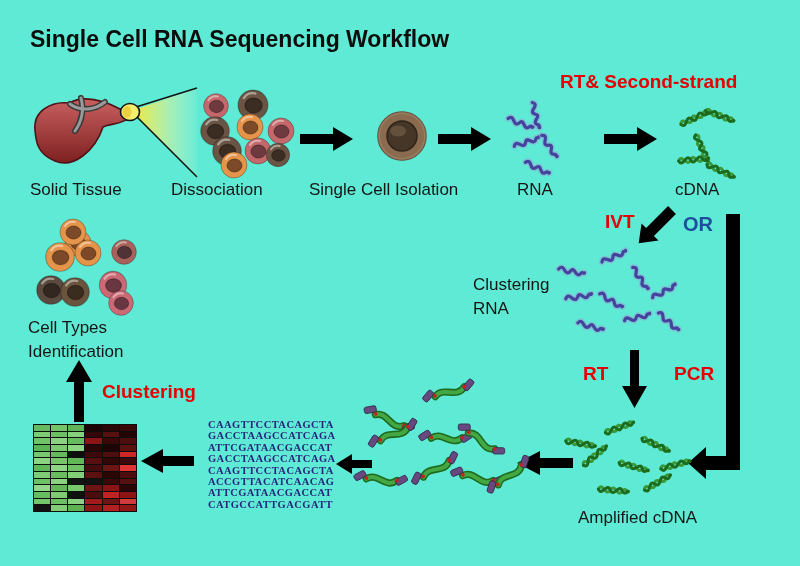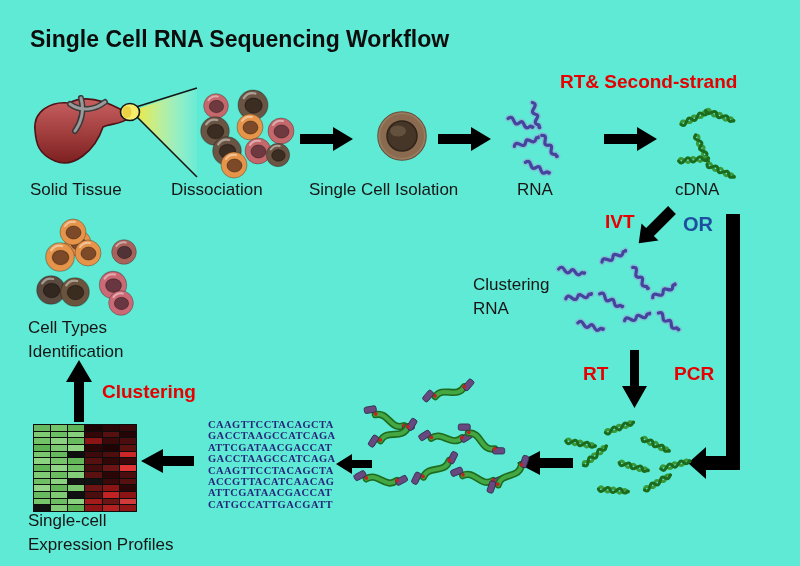--- a/index.html
+++ b/index.html
@@ -164,20 +164,21 @@
   <svg class="abs" style="left:561px;top:418px" width="140" height="88">
     <use href="#helix" transform="translate(6,16) rotate(10)"></use>
     <use href="#helix" transform="translate(42,8) rotate(-20)"></use>
     <use href="#helix" transform="translate(84,14) rotate(25)"></use>
     <use href="#helix" transform="translate(18,42) rotate(-40)"></use>
     <use href="#helix" transform="translate(60,38) rotate(15)"></use>
     <use href="#helix" transform="translate(98,44) rotate(-15)"></use>
     <use href="#helix" transform="translate(38,64) rotate(5)"></use>
     <use href="#helix" transform="translate(80,66) rotate(-30)"></use>
   </svg>
+  <div class="abs label" style="left:578px;top:506px">Amplified cDNA</div>
 
   <svg class="abs" style="left:517px;top:450px" width="56" height="26">
     <polygon class="arrow" points="56,8 23,8 23,1 0,13 23,25 23,18 56,18"></polygon>
     </svg>
   <svg class="abs" style="left:336px;top:452px" width="36" height="24">
     <polygon class="arrow" points="36,8 16,8 16,2 0,12 16,22 16,16 36,16"></polygon>
     </svg>
   <svg class="abs" style="left:141px;top:448px" width="53" height="26">
     <polygon class="arrow" points="53,8 22,8 22,1 0,13 22,25 22,18 53,18"></polygon>
     </svg>
@@ -278,24 +279,20 @@
       <div class="hm-cell" style="background: rgb(163, 27, 27);"></div>
       <div class="hm-cell" style="background: rgb(109, 20, 20);"></div>
       <div class="hm-cell" style="background: rgb(209, 59, 59);"></div>
       <div class="hm-cell" style="background: rgb(17, 17, 17);"></div>
       <div class="hm-cell" style="background: rgb(130, 204, 120);"></div>
       <div class="hm-cell" style="background: rgb(93, 178, 83);"></div>
       <div class="hm-cell" style="background: rgb(140, 20, 20);"></div>
       <div class="hm-cell" style="background: rgb(178, 32, 32);"></div>
       <div class="hm-cell" style="background: rgb(145, 22, 22);"></div>
     </div>
-  <div class="abs label" style="left:28px;top:509px">
-    <div>Single-cell</div>
-    <div>Expression Profiles</div>
-  </div>
 
   <svg class="abs" style="left:65px;top:360px" width="28" height="62">
     <polygon class="arrow" points="9,62 9,22 1,22 14,0 27,22 19,22 19,62"></polygon>
     </svg>
   <div class="abs red-note" style="left:102px;top:381px">Clustering</div>
 
   <svg class="abs" style="left:28px;top:210px" width="132" height="106" viewBox="0 0 132 106">
     <use href="#cellg" transform="translate(50,33) scale(1.0)" style="--body:#e5944a;--nuc:#7c4a28"></use>
     <use href="#cellg" transform="translate(45,22) scale(1.0)" style="--body:#e5944a;--nuc:#7c4a28"></use>
     <use href="#cellg" transform="translate(32,47) scale(1.1)" style="--body:#e5944a;--nuc:#7c4a28"></use>

